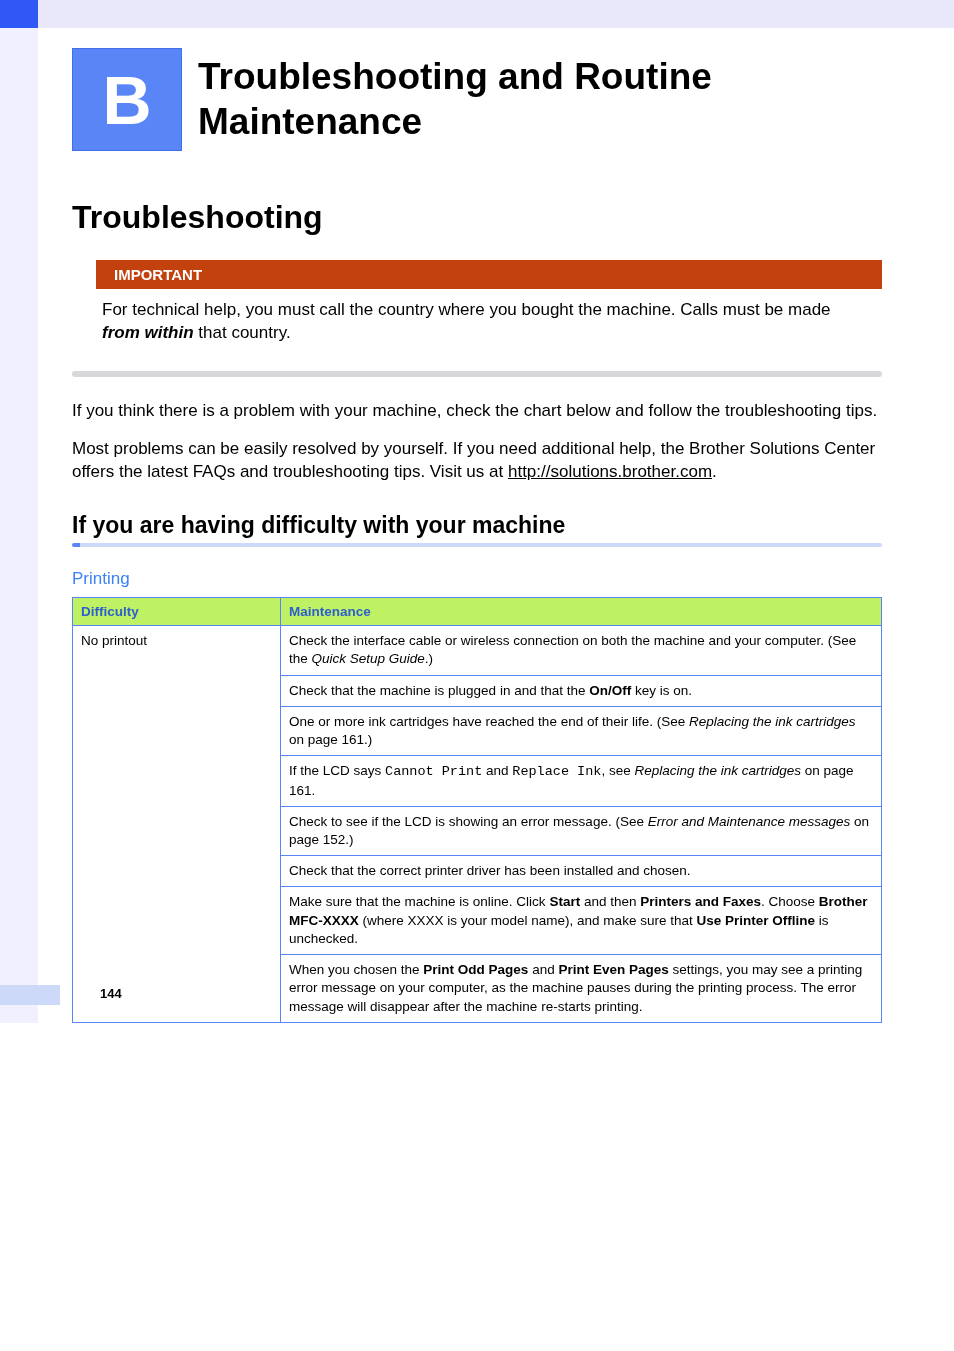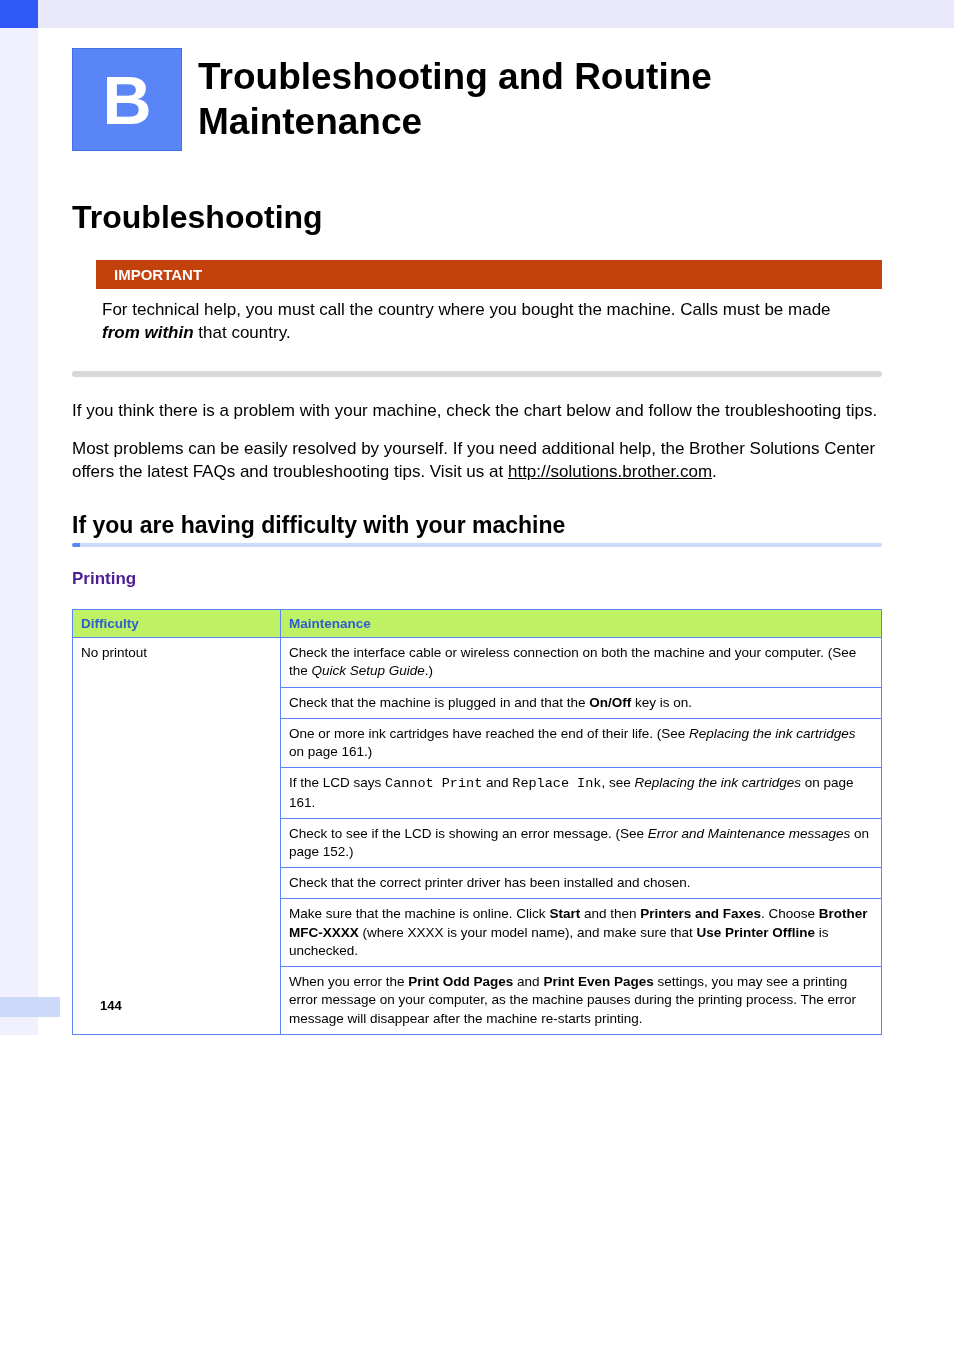--- a/index.html
+++ b/index.html
@@ -109,23 +109,23 @@
       margin-bottom: 4px;
     }
     .h2-rule {
       height: 4px;
       background: linear-gradient(to right, #5a85f7 0%, #5a85f7 1%, #cdd9f9 1%, #cdd9f9 100%);
       border-radius: 2px;
       margin-bottom: 22px;
     }
     .section-h3 {
       font-size: 17px;
-      font-weight: bold;
-      color: #4c1d95;
-      margin-bottom: 20px;
+      font-weight: normal;
+      color: #3b82f6;
+      margin-bottom: 8px;
     }
     table.difficulty {
       border-collapse: collapse;
       width: 100%;
       font-size: 13.5px;
     }
     table.difficulty th {
       background: #bef264;
       color: #2e5fcc;
       text-align: left;
@@ -238,21 +238,21 @@
           <span>Check that the correct printer driver has been installed and chosen.</span>
         </td>
       </tr>
       <tr>
         <td>
           <span>Make sure that the machine is online. Click </span><b>Start</b><span> and then </span><b>Printers and Faxes</b><span>. Choose </span><b>Brother MFC-XXXX</b><span> (where XXXX is your model name), and make sure that </span><b>Use Printer Offline</b><span> is unchecked.</span>
         </td>
       </tr>
       <tr>
         <td>
-          <span>When you error the </span><b>Print Odd Pages</b><span> and </span><b>Print Even Pages</b><span> settings, you may see a printing error message on your computer, as the machine pauses during the printing process. The error message will disappear after the machine re-starts printing.</span>
+          <span>When you chosen the </span><b>Print Odd Pages</b><span> and </span><b>Print Even Pages</b><span> settings, you may see a printing error message on your computer, as the machine pauses during the printing process. The error message will disappear after the machine re-starts printing.</span>
         </td>
       </tr>
     </tbody>
   </table>
 
 </div>
 
 <div class="page-num">144</div>
 
 </body></html>

